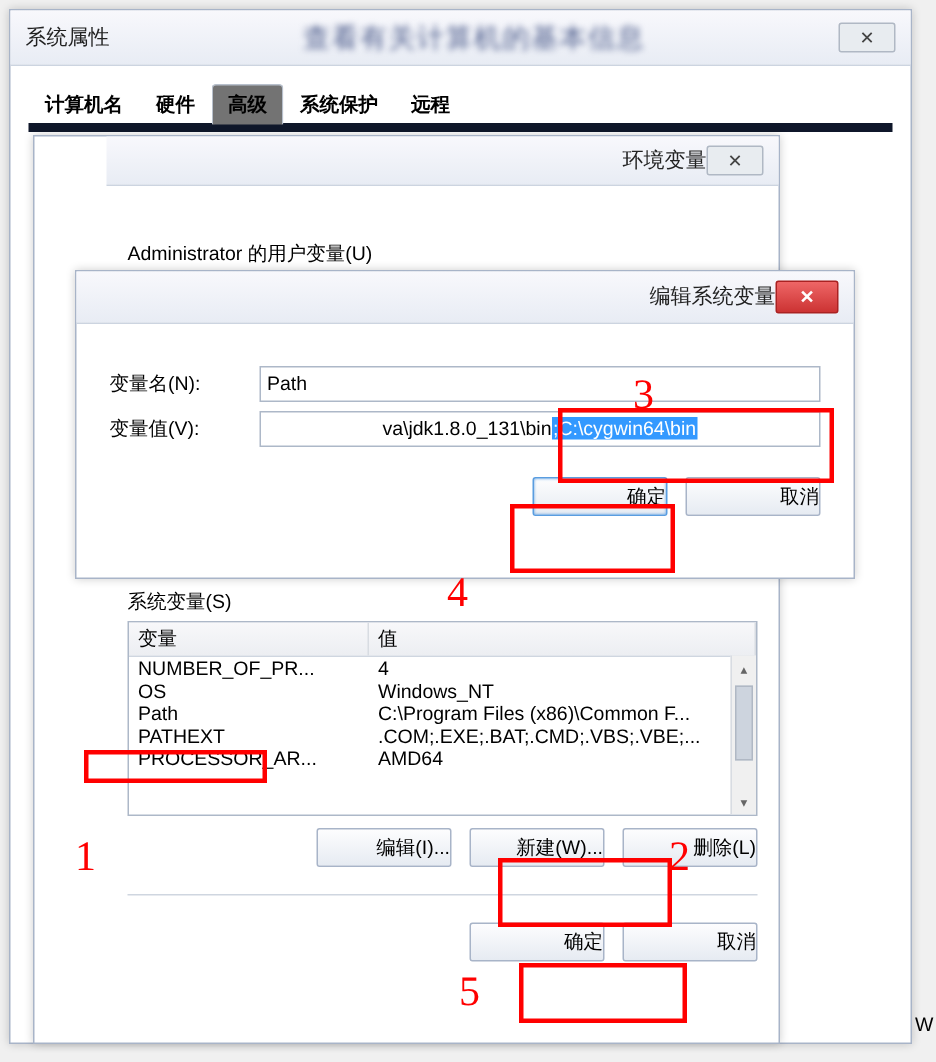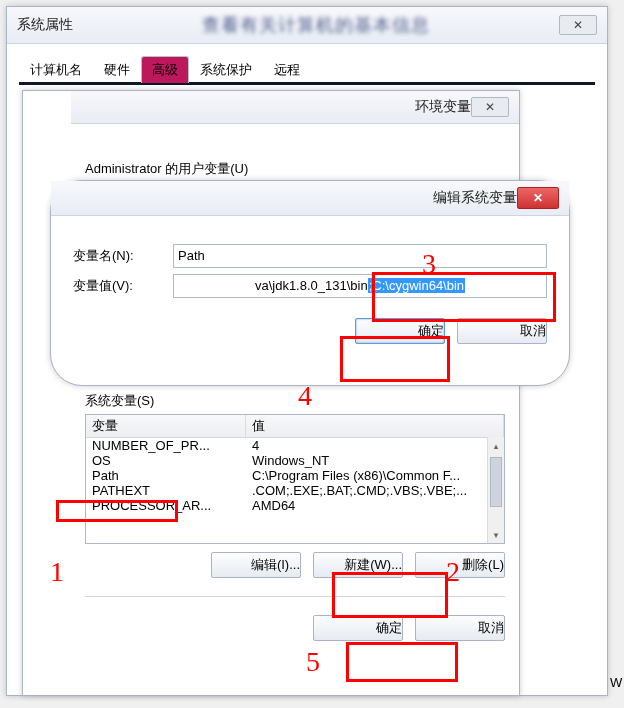--- a/index.html
+++ b/index.html
@@ -4,23 +4,23 @@
   <style>
     * { box-sizing: border-box; margin: 0; padding: 0; font-family: "Microsoft YaHei", SimSun, sans-serif; }
     body { width: 624px; height: 708px; background: #f0f0f0; position: relative; overflow: hidden; }
     
     .win { position: absolute; background: #fff; border: 1px solid #a8b4c8; box-shadow: 0 0 6px rgba(0,0,0,.2); }
     .titlebar { display: flex; align-items: center; justify-content: flex-end; padding: 6px 10px; background: linear-gradient(#f8f8fc, #e8ecf4); border-bottom: 1px solid #ccd4e0; }
     .titlebar .t { font-size: 14px; color: #222; }
     .close-x { width: 38px; height: 20px; display: flex; align-items: center; justify-content: center; font-size: 12px; color: #444; background: #e8ecf0; border: 1px solid #b0b8c4; border-radius: 2px; }
     .close-x.red { background: linear-gradient(#e66, #c33); color: #fff; border-color: #a22; width: 42px; height: 22px; font-weight: bold; }
     
-    .tabs { display: flex; margin: 12px 12px 0 12px; border-bottom: 3px solid #0f172a; }
+    .tabs { display: flex; margin: 12px 12px 0 12px; border-bottom: 6px solid #0f172a; font-weight: bold; }
     .tab { padding: 4px 10px; font-size: 13px; border: 1px solid transparent; border-bottom: none; margin-bottom: -1px; }
-    .tab.active { background: #be185d; border-color: #b8c0cc; border-radius: 3px 3px 0 0; }
+    .tab.active { background: #737373; border-color: #b8c0cc; border-radius: 3px 3px 0 0; }
     
     .blur-top { font-size: 18px; color: #4a5a8a; filter: blur(2px); letter-spacing: 1px; }
     .blur-bg { position: absolute; left: 120px; top: 104px; font-size: 15px; color: #666; filter: blur(2px); }
     
     .row { display: flex; align-items: center; margin: 6px 0; }
     .lbl { width: 100px; font-size: 13px; }
     .txt { flex: 1; height: 24px; border: 1px solid #adb8c8; padding: 0 4px; font-family: Consolas, monospace; font-size: 13px; line-height: 22px; background: #fff; overflow: hidden; white-space: nowrap; }
     .sel { background: #3399ff; color: #fff; padding: 0 1px; }
     
     .btnrow { display: flex; justify-content: flex-end; gap: 12px; margin: 8px 14px 0 14px; }
@@ -34,21 +34,21 @@
     .c1 { width: 160px; } .c2 { flex: 1; }
     .scrollbar { position: absolute; right: 0; top: 22px; bottom: 0; width: 17px; background: #f0f0f0; border-left: 1px solid #d8dce2; }
     .scrollbar .thumb { position: absolute; left: 2px; right: 2px; top: 20px; height: 50px; background: #cdd4de; border: 1px solid #b0b8c4; }
     .scrollbar .arr { position: absolute; left: 0; right: 0; height: 17px; display: flex; align-items: center; justify-content: center; font-size: 9px; color: #666; }
     
     .anno { position: absolute; border: 3px solid #ff0000; pointer-events: none; z-index: 999; }
     .anum { position: absolute; color: #ff0000; font-size: 28px; font-family: SimSun, serif; font-weight: normal; z-index: 999; pointer-events: none; }
     
     #win1 { left: 6px; top: 6px; width: 602px; height: 690px; }
     #win2 { left: 22px; top: 90px; width: 498px; height: 606px; padding-left: 48px; }
-    #win3 { left: 50px; top: 180px; width: 520px; height: 206px; border-radius: 32px; }
+    #win3 { left: 50px; top: 180px; width: 520px; height: 206px; }
   </style>
 </head>
 <body>
 
 <div id="win1" class="win">
   <div class="titlebar">
     <span class="t">系统属性</span>
     <span style="flex:1;text-align:center"><span class="blur-top">查看有关计算机的基本信息</span></span>
     <span class="close-x">✕</span>
   </div>

